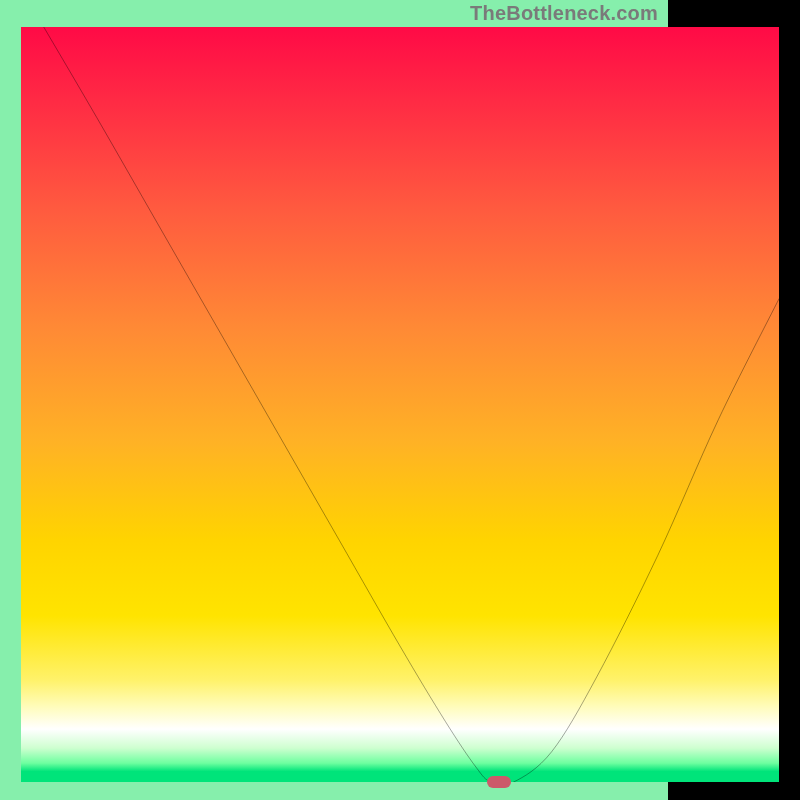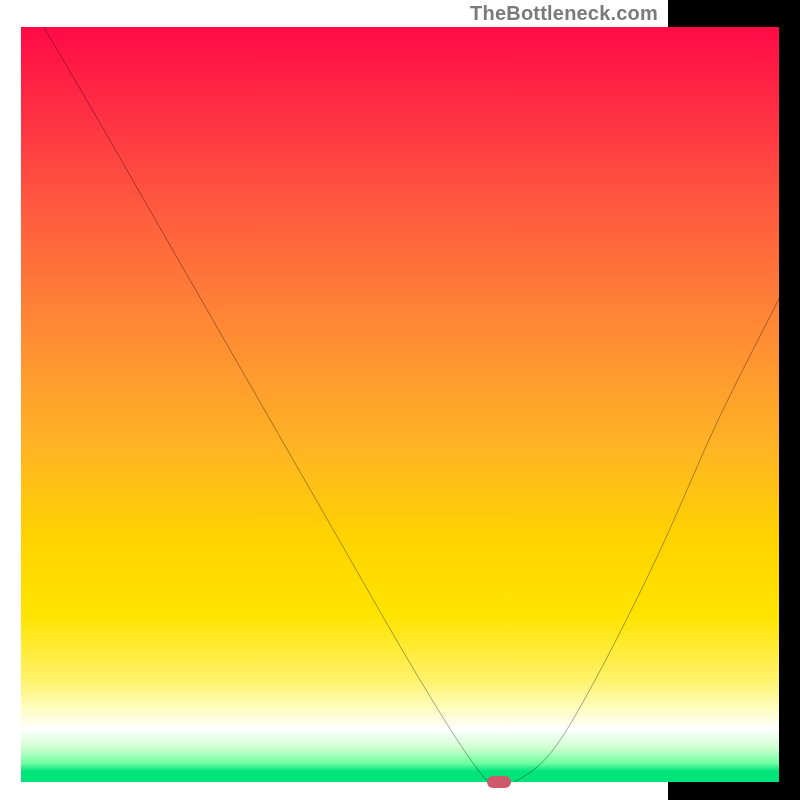--- a/index.html
+++ b/index.html
@@ -8,21 +8,21 @@
     width: 800px;
     height: 800px;
     background: #000;
     overflow: hidden;
     font-family: Arial, Helvetica, sans-serif;
   }
   .outer {
     position: relative;
     width: 668px;
     height: 800px;
-    background: #ffffff;
+    background: #86efac;
   }
   .watermark {
     position: absolute;
     top: 2px;
     right: 10px;
     color: #7a7a7a;
     font-size: 20px;
     font-weight: 600;
     letter-spacing: 0.2px;
     user-select: none;

